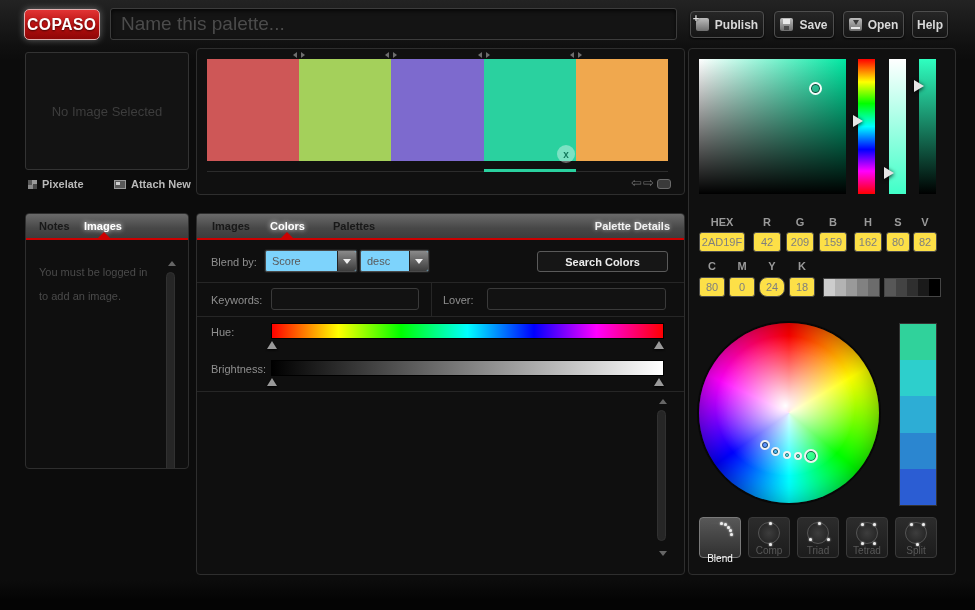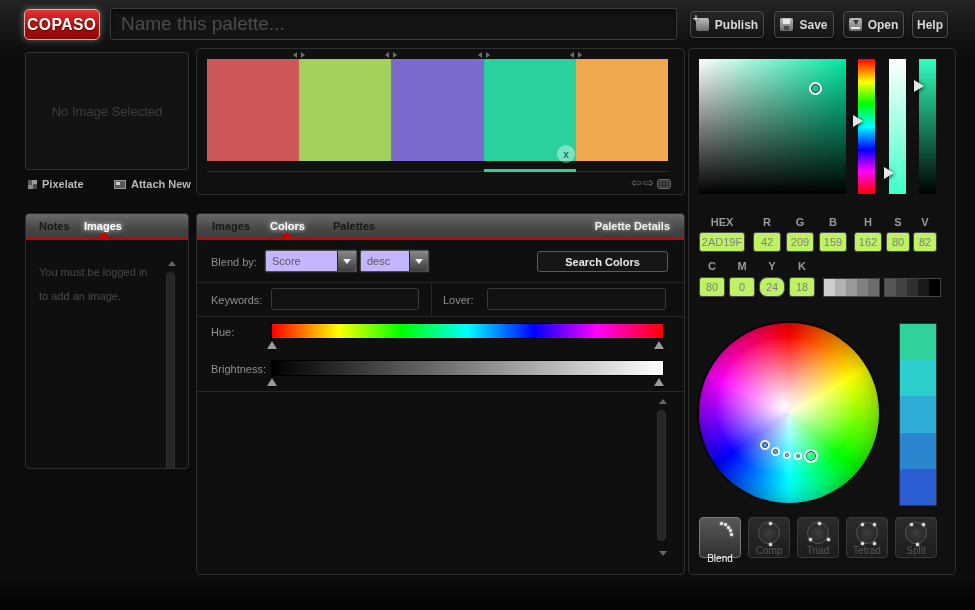--- a/index.html
+++ b/index.html
@@ -85,21 +85,21 @@
     display:flex; align-items:center; justify-content:center; cursor:pointer; }
   #strip-baseline { position:absolute; left:10px; top:122px; width:461px; height:1px; background:#2c2c2c; }
   #strip-selection { position:absolute; top:120px; height:3px; }
   #swap-arrows { position:absolute; left:434px; top:126px; color:#6e6e6e; font-size:13px; letter-spacing:1px; cursor:pointer; }
   #resize-handle { position:absolute; left:460px; top:130px; width:14px; height:10px; border:1px solid #6a6a6a;
     background:#3a3a3a; border-radius:3px; cursor:pointer; }
 
   
   #search-panel { left:196px; top:213px; width:489px; height:362px; }
   .flabel { position:absolute; color:#8f8f8f; font-size:11px; }
-  .fake-select { position:absolute; height:22px; background:#c4b5fd; border:1px solid #4a4a4a; border-radius:2px;
+  .fake-select { position:absolute; height:22px; background:#7dd3fc; border:1px solid #4a4a4a; border-radius:2px;
     display:flex; align-items:center; cursor:pointer; box-shadow:0 0 0 1px #1d1d1d; }
   .fake-select .val { flex:1; color:#5a5a5a; font-size:11px; padding-left:6px; }
   .select-btn { width:19px; height:20px; background:linear-gradient(#8a8a8a,#3d3d3d); border-left:1px solid #222;
     border-radius:0 2px 2px 0; display:flex; align-items:center; justify-content:center; }
   .select-btn i { width:0; height:0; border-left:4px solid transparent; border-right:4px solid transparent; border-top:5px solid #f0f0f0; }
   #search-colors-btn { position:absolute; left:340px; top:37px; width:131px; height:21px;
     background:#161616; border:1px solid #5a5a5a; border-radius:3px; color:#ececec; font-weight:bold; font-size:11px;
     display:flex; align-items:center; justify-content:center; cursor:pointer; }
   .row-divider { position:absolute; left:0; width:100%; height:1px; background:#262626; }
   .v-divider { position:absolute; width:1px; background:#262626; }
@@ -118,21 +118,21 @@
     background: linear-gradient(to bottom, rgba(0,0,0,0), #000), linear-gradient(to right, #fff, #00e8a2); }
   #sv-marker { position:absolute; width:13px; height:13px; border-radius:50%; border:2px solid rgba(255,255,255,.95);
     box-shadow: inset 0 0 0 1px rgba(0,0,0,.65); }
   .vbar { position:absolute; top:10px; width:17px; height:135px; cursor:pointer; }
   #hue-bar { left:169px; background:linear-gradient(#f00,#ff0 17%,#0f0 33%,#0ff 50%,#00f 67%,#f0f 83%,#f00); }
   #sat-bar { left:200px; background:linear-gradient(#fff,#40ffc8); }
   #val-bar { left:230px; background:linear-gradient(#2fffc0,#000); }
   .bar-handle { position:absolute; width:0; height:0; border-top:6px solid transparent; border-bottom:6px solid transparent;
     border-left:10px solid #e6e6e6; filter:drop-shadow(0 1px 2px #000); cursor:pointer; }
   .plabel { position:absolute; color:#9a9a9a; font-size:11px; font-weight:bold; text-align:center; }
-  .pinput { position:absolute; height:20px; background:#bef264; border:1px solid #4a4a4a; border-radius:3px;
+  .pinput { position:absolute; height:20px; background:#fde047; border:1px solid #4a4a4a; border-radius:3px;
     color:#7f7f7f; font-size:11px; text-align:center; font-family:"Liberation Sans",sans-serif; }
   .gray-group { position:absolute; top:229px; height:19px; border:1px solid #454545; display:flex; }
   .gray-cell { width:11px; height:100%; cursor:pointer; }
 
   #wheel { position:absolute; left:10px; top:274px; width:180px; height:180px; border-radius:50%; cursor:crosshair;
     background:
       radial-gradient(circle at 48% 46%, #fff 0%, rgba(255,255,255,0) 52%),
       conic-gradient(from 0deg, #f00, #ff0 60deg, #0f0 130deg, #0ff 180deg, #00f 235deg, #f0f 295deg, #f00 360deg);
     box-shadow: inset 0 0 25px rgba(0,0,0,.35), 0 0 0 2px #070707; }
   .wheel-marker { position:absolute; border:2px solid #f2f2f2; border-radius:50%;

